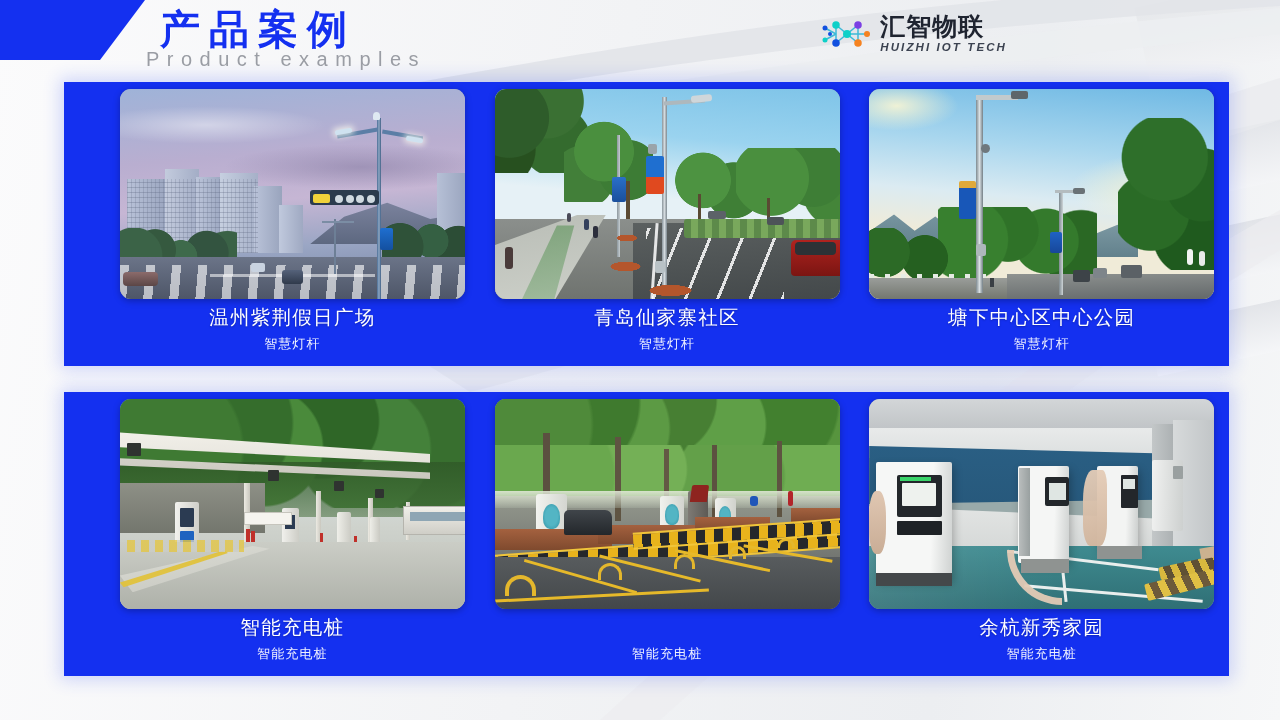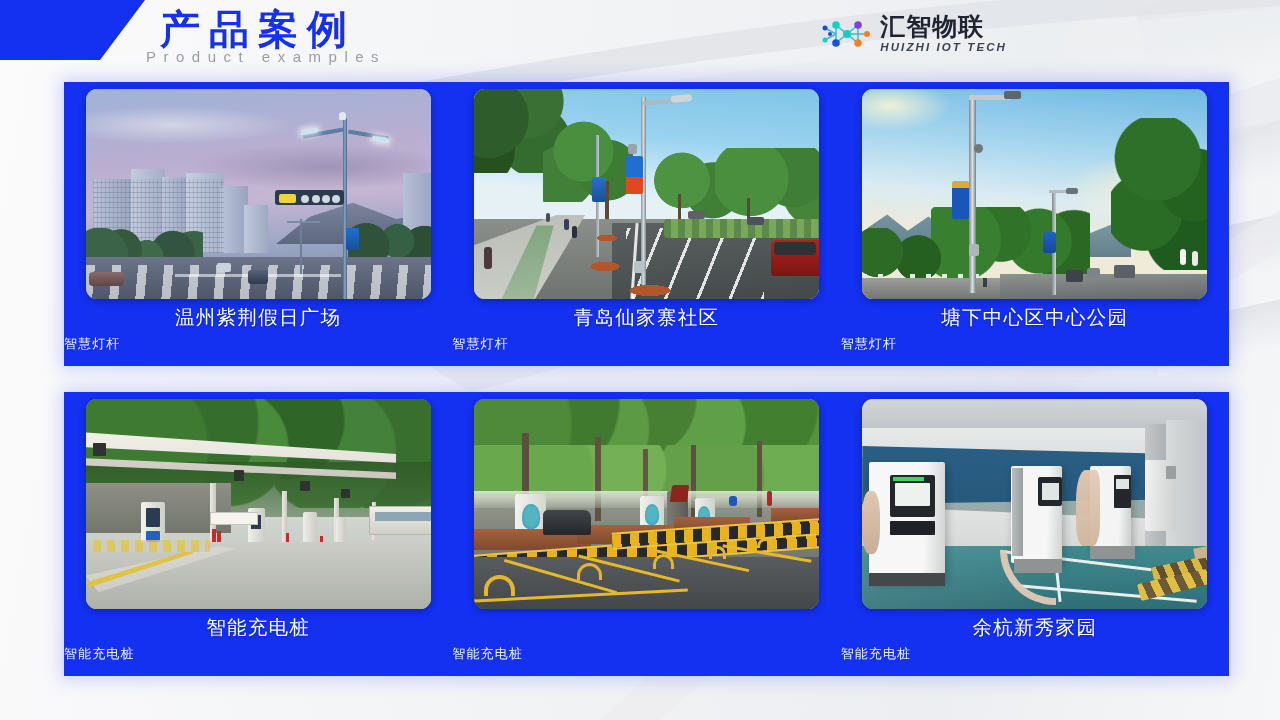--- a/index.html
+++ b/index.html
@@ -25,21 +25,21 @@
   #header-title {
     position:absolute; left:160px; top:2px;
     font-size:40px; font-weight:bold; letter-spacing:9px;
     color:#1430f0;
     font-family:"DejaVu Sans","Liberation Sans",sans-serif;
     text-shadow:1px 1px 0 rgba(255,255,255,.55);
     white-space:nowrap;
   }
   #header-subtitle {
     position:absolute; left:146px; top:48px;
-    font-size:15px; letter-spacing:7.5px; color:#9a9da4;
+    font-size:20px; letter-spacing:7.5px; color:#9a9da4;
     white-space:nowrap;
   }
 
   
   #logo { position:absolute; right:25px; top:14px; display:flex; align-items:flex-start; gap:7px; }
   #logo-mark { width:52px; height:40px; flex:0 0 auto; }
   #logo-text { display:flex; flex-direction:column; align-items:flex-start; }
   #logo-cn { font-size:25px; font-weight:bold; color:#1f2430; letter-spacing:1px;
              font-family:"DejaVu Sans","Liberation Sans",sans-serif; line-height:1.04; }
   #logo-en { font-size:11.5px; font-weight:bold; font-style:italic; color:#3b4250;
@@ -47,36 +47,36 @@
 
   
   .panel {
     position:absolute; left:64px; width:1165px;
     background:#1430f0; z-index:2;
     box-shadow:0 0 16px 4px rgba(40,70,245,.20);
   }
   #panel-row-1 { top:82px;  height:284px; }
   #panel-row-2 { top:392px; height:284px; }
 
-  .cards { position:absolute; inset:0; display:flex; }
+  .cards { position:absolute; inset:0; display:flex;margin-left:41px; }
   .card { flex:1 1 0; position:relative; display:flex; flex-direction:column; align-items:center; }
   .thumb {
     position:absolute; top:7px; left:0; right:0; margin:auto;
     width:345px; height:210px; border-radius:11px; overflow:hidden;
     box-shadow:0 2px 7px rgba(0,0,0,.28);
     background:#9aa;
   }
   .card-title {
     position:absolute; top:222px; left:0; right:0; text-align:center;
     font-size:19.5px; color:#fff; letter-spacing:1.3px;
     font-family:"DejaVu Sans","Liberation Sans",sans-serif;
     text-shadow:0 1px 2px rgba(0,0,0,.25);
   }
   .card-sub {
-    position:absolute; top:253px; left:0; right:0; 
+    position:absolute; top:253px; left:0; right:0; text-align:center;
     font-size:13px; color:#eef0ff; letter-spacing:1.1px;
     font-family:Liberation Sans, sans-serif;
   }
 
   
   .scene { position:absolute; inset:0; }
   .l { position:absolute; }
 </style>
 </head>
 <body>

